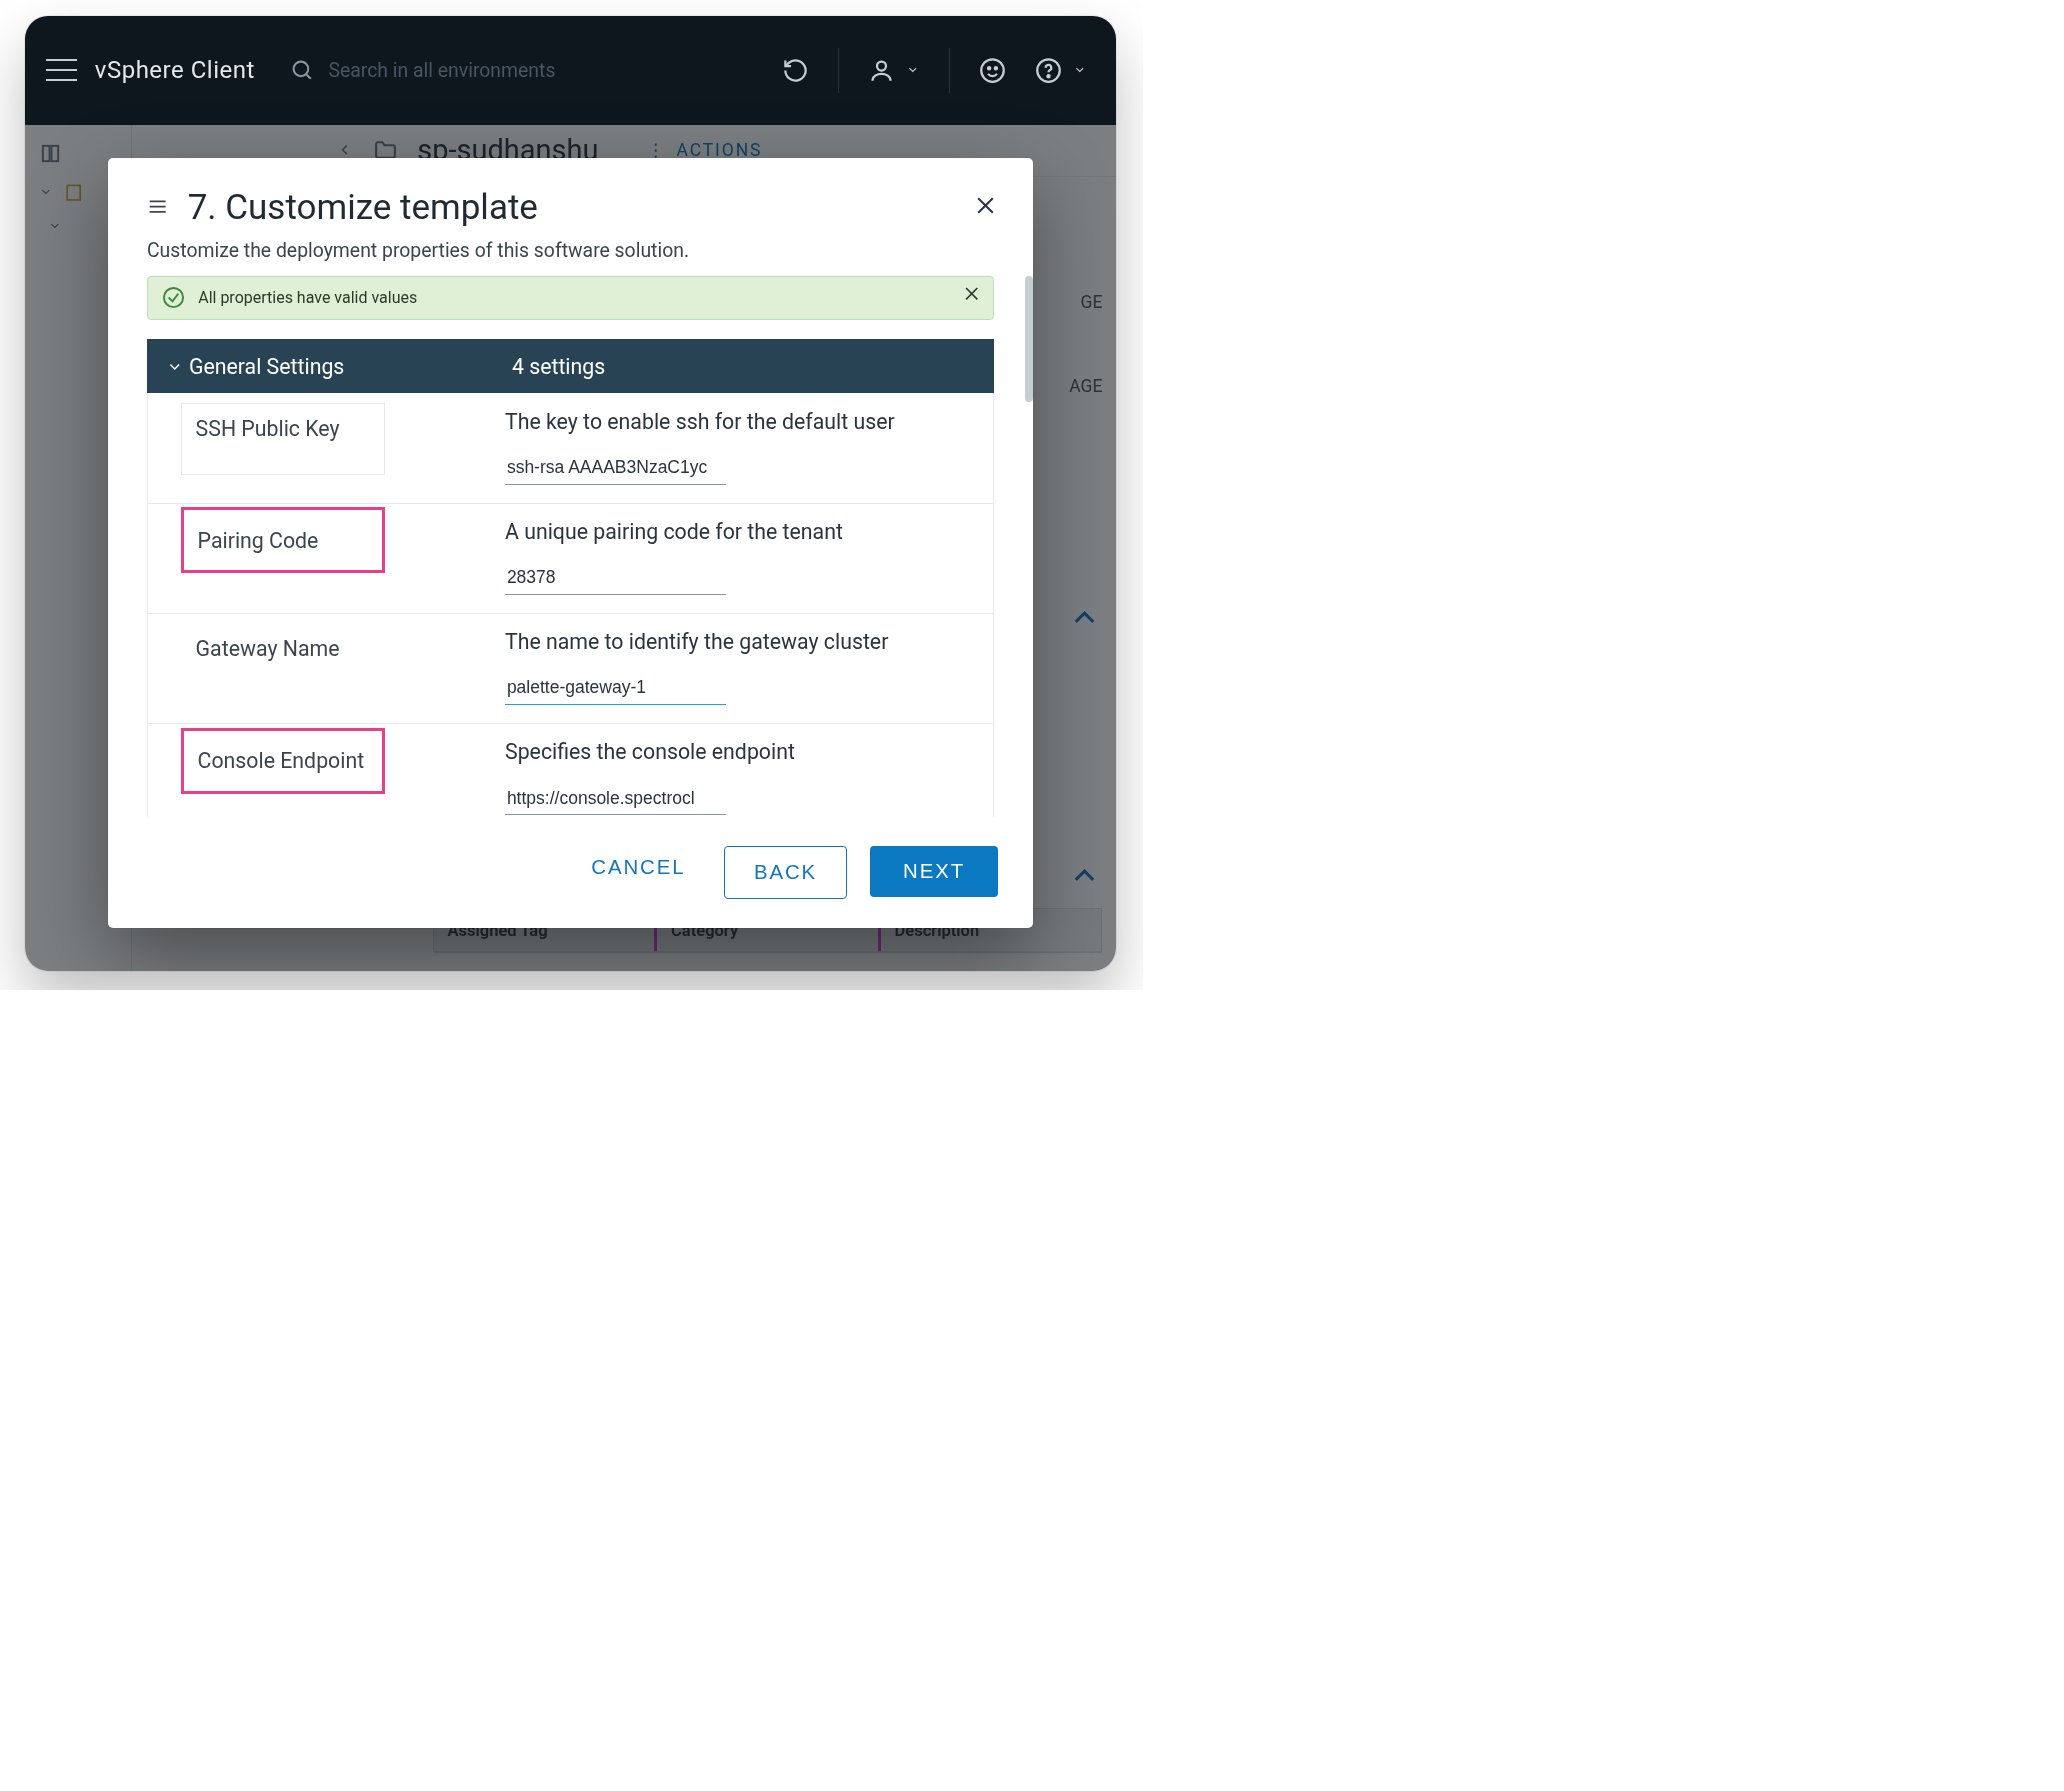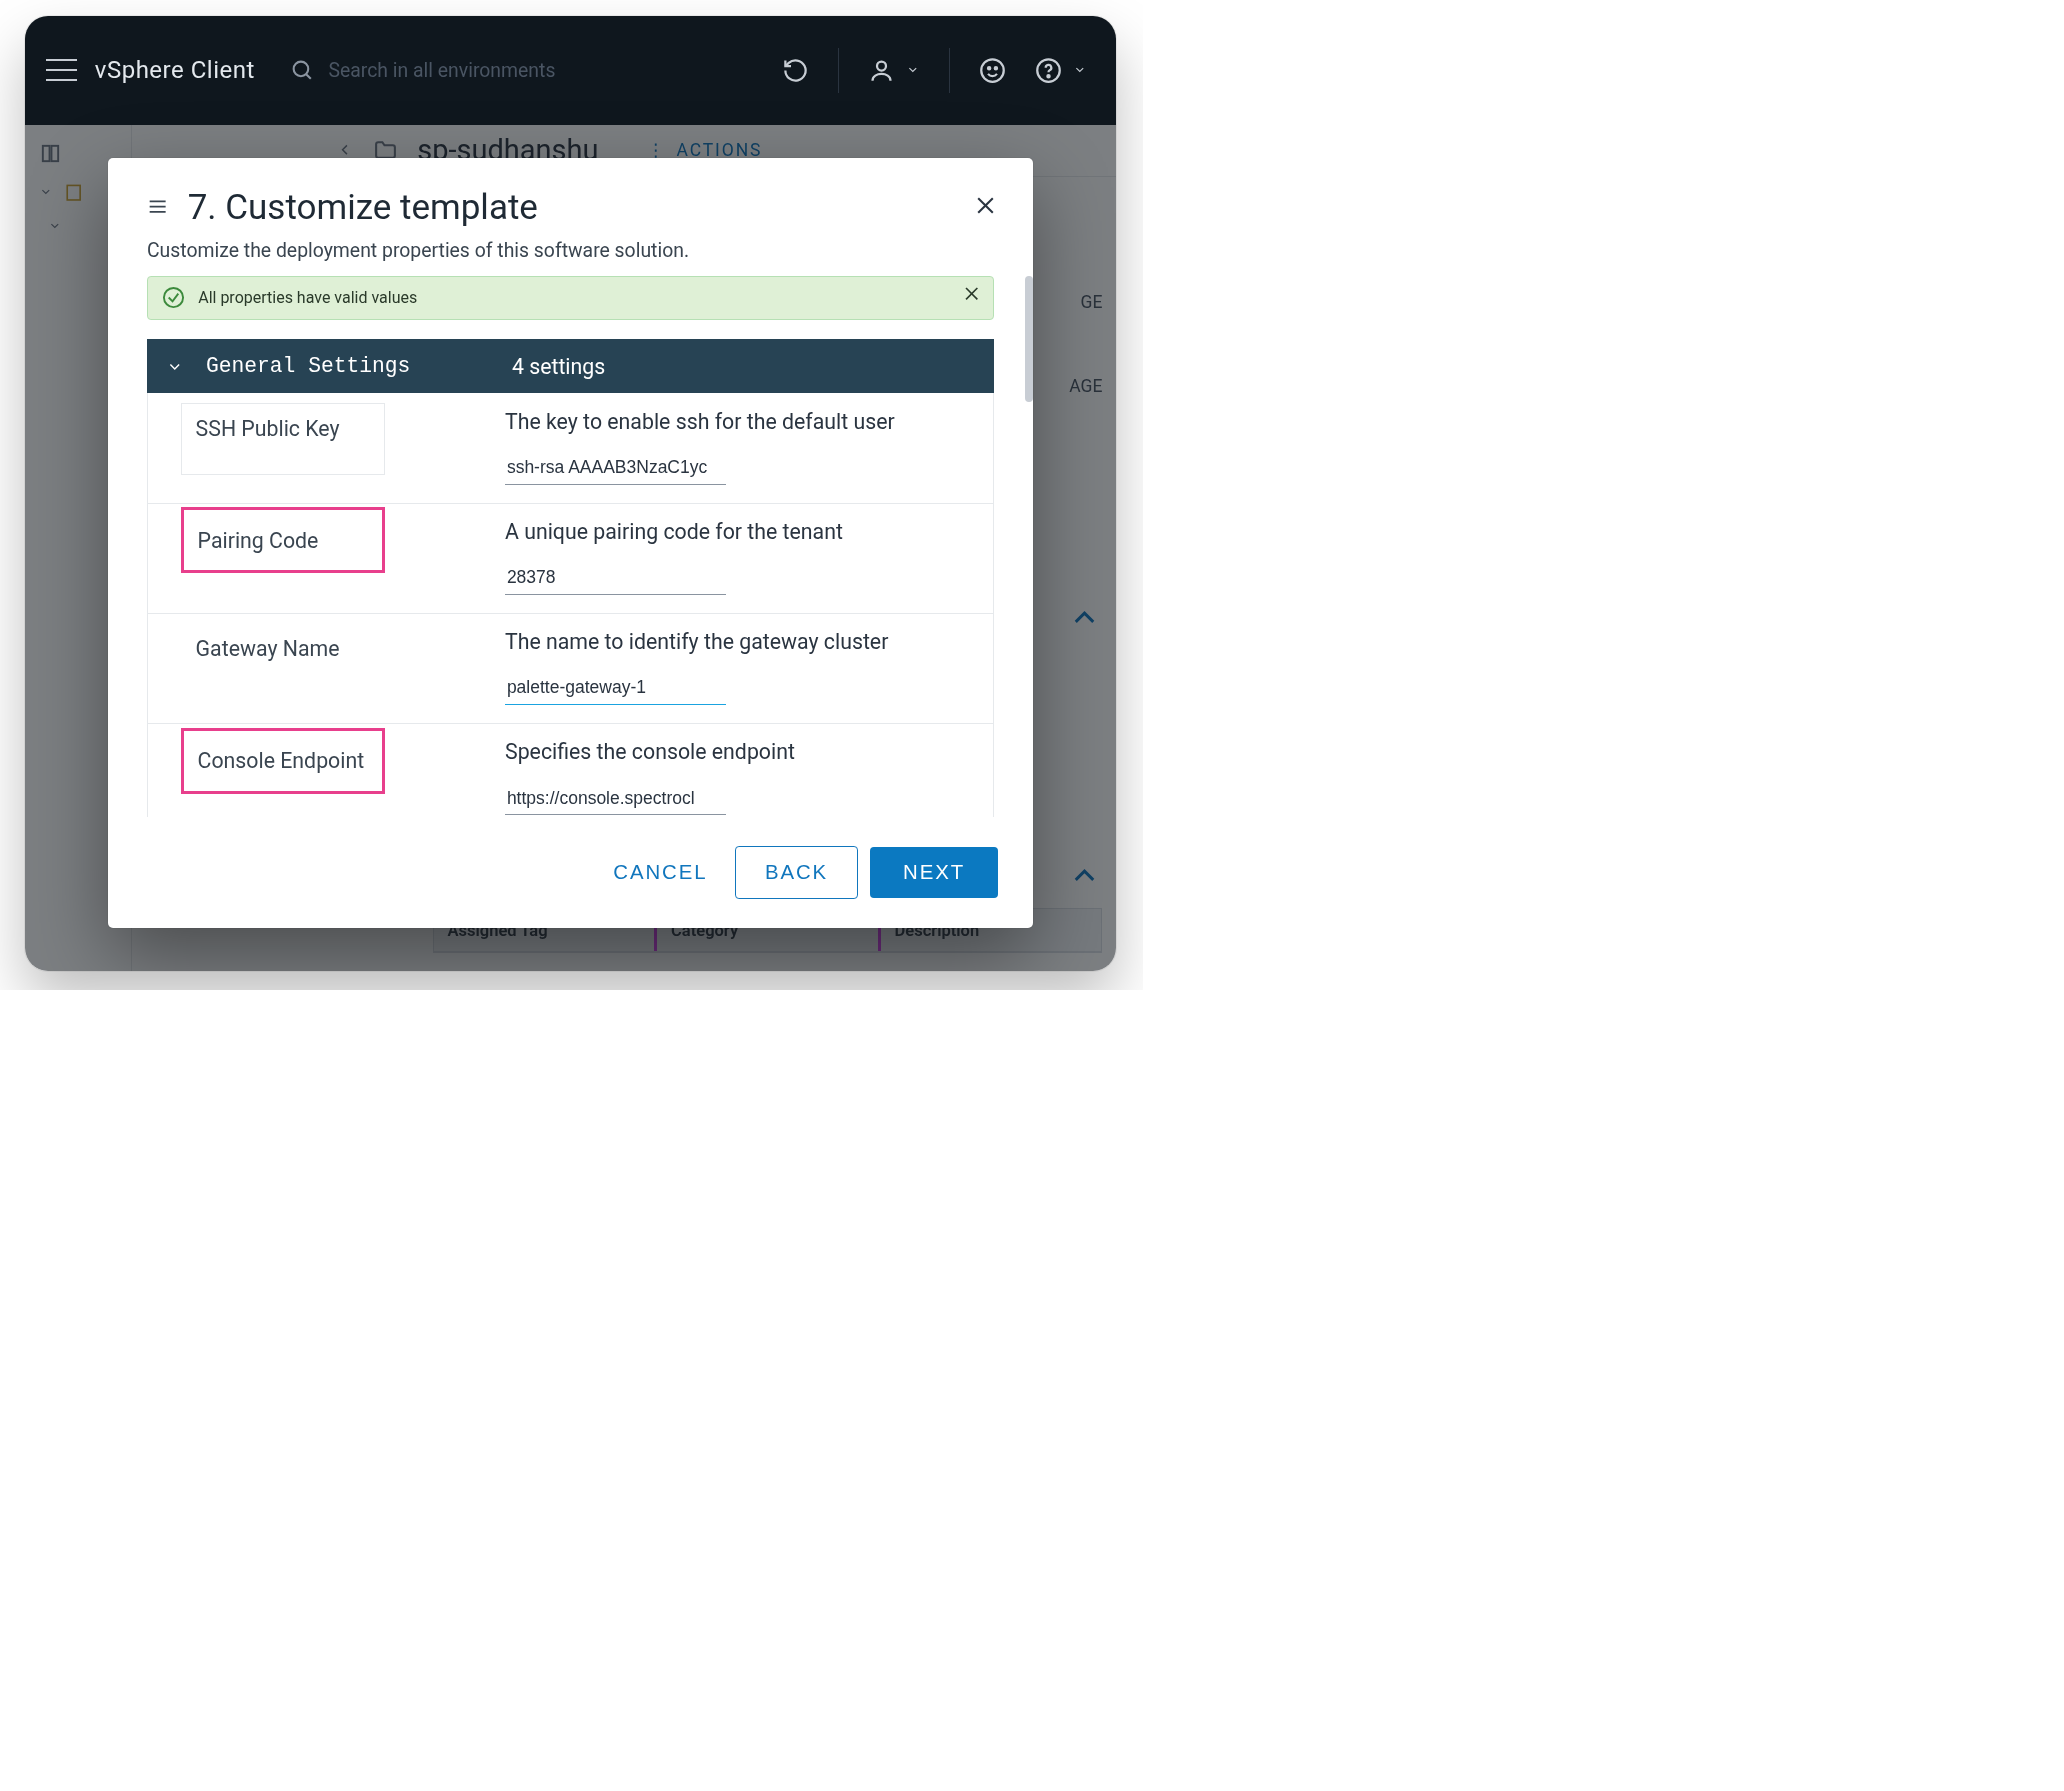--- a/index.html
+++ b/index.html
@@ -100,40 +100,40 @@
       display:flex; align-items:center; gap:13.6px; padding:9.7px 13.6px; color:#2a3a2a;
       font-size:16px; position:relative;
     }
     .alert-x{ position:absolute; right:11.6px; top:7.8px; color:#2a3a2a; cursor:pointer;}
 
     .section-head{
       margin-top:19.4px;
       background:#274354; color:#fff; height:54px;
       display:flex; align-items:center; padding:0 19.4px; font-size:21.3px; gap:15.5px;
     }
-    .section-head .sh-left{ display:flex; align-items:center; gap:22px; min-width:330px;font-family:Liberation Mono, monospace;}
+    .section-head .sh-left{ display:flex; align-items:center; gap:5px; min-width:330px;}
     .section-head .sh-right{ }
 
     .settings{ border:1px solid #e6e9ec; border-top:0;}
     .row{ display:flex; border-bottom:1px solid #e6e9ec;}
     .row:last-child{ border-bottom:0;}
     .cell-label{ width:204px; padding:17.5px 13.6px; font-size:21.3px; color:#3a4550; border:1px solid transparent; margin:3.9px 0 3.9px 33px; align-self:flex-start;}
     .cell-label.first-border{ border:1px solid #e6e9ec; margin-top:9.7px; padding-top:11.6px; padding-bottom:33px;}
     .cell-body{ flex:1; padding:15.5px 13.6px 17.5px 120px;}
     .desc{ font-size:21.3px; color:#2a3440; margin-bottom:17.5px;}
     .line-input{
       width:221px; border:0; border-bottom:1px solid #8a94a0; font-size:17.5px; padding:5.8px 1.9px; color:#2a3440; outline:none; background:transparent;
     }
     .line-input.active{ border-bottom:1.9px solid #1aa3e0;}
     .highlight-box{
       border:3.9px solid #e83f8c;
     }
 
     .modal-footer{
-      display:flex; justify-content:flex-end; align-items:center; gap:12px;
+      display:flex; justify-content:flex-end; align-items:flex-start; gap:23px;
       padding:29px 35px 29px 35px;
     }
     .btn-txt{ font-size:20.4px; letter-spacing:1.9px; color:#1176bd; background:transparent; border:0; cursor:pointer; padding:9.7px 15.5px;}
     .btn-outline{ font-size:20.4px; letter-spacing:1.9px; color:#1176bd; background:#fff; border:1px solid #1176bd; border-radius:3.9px; padding:13.6px 29px; cursor:pointer;}
     .btn-primary{ font-size:20.4px; letter-spacing:1.9px; color:#fff; background:#0b79c1; border:0; border-radius:3.9px; padding:13.6px 33px; cursor:pointer;}
 
     svg{ flex-shrink:0; }
   </style>
 </head>
 <body>

